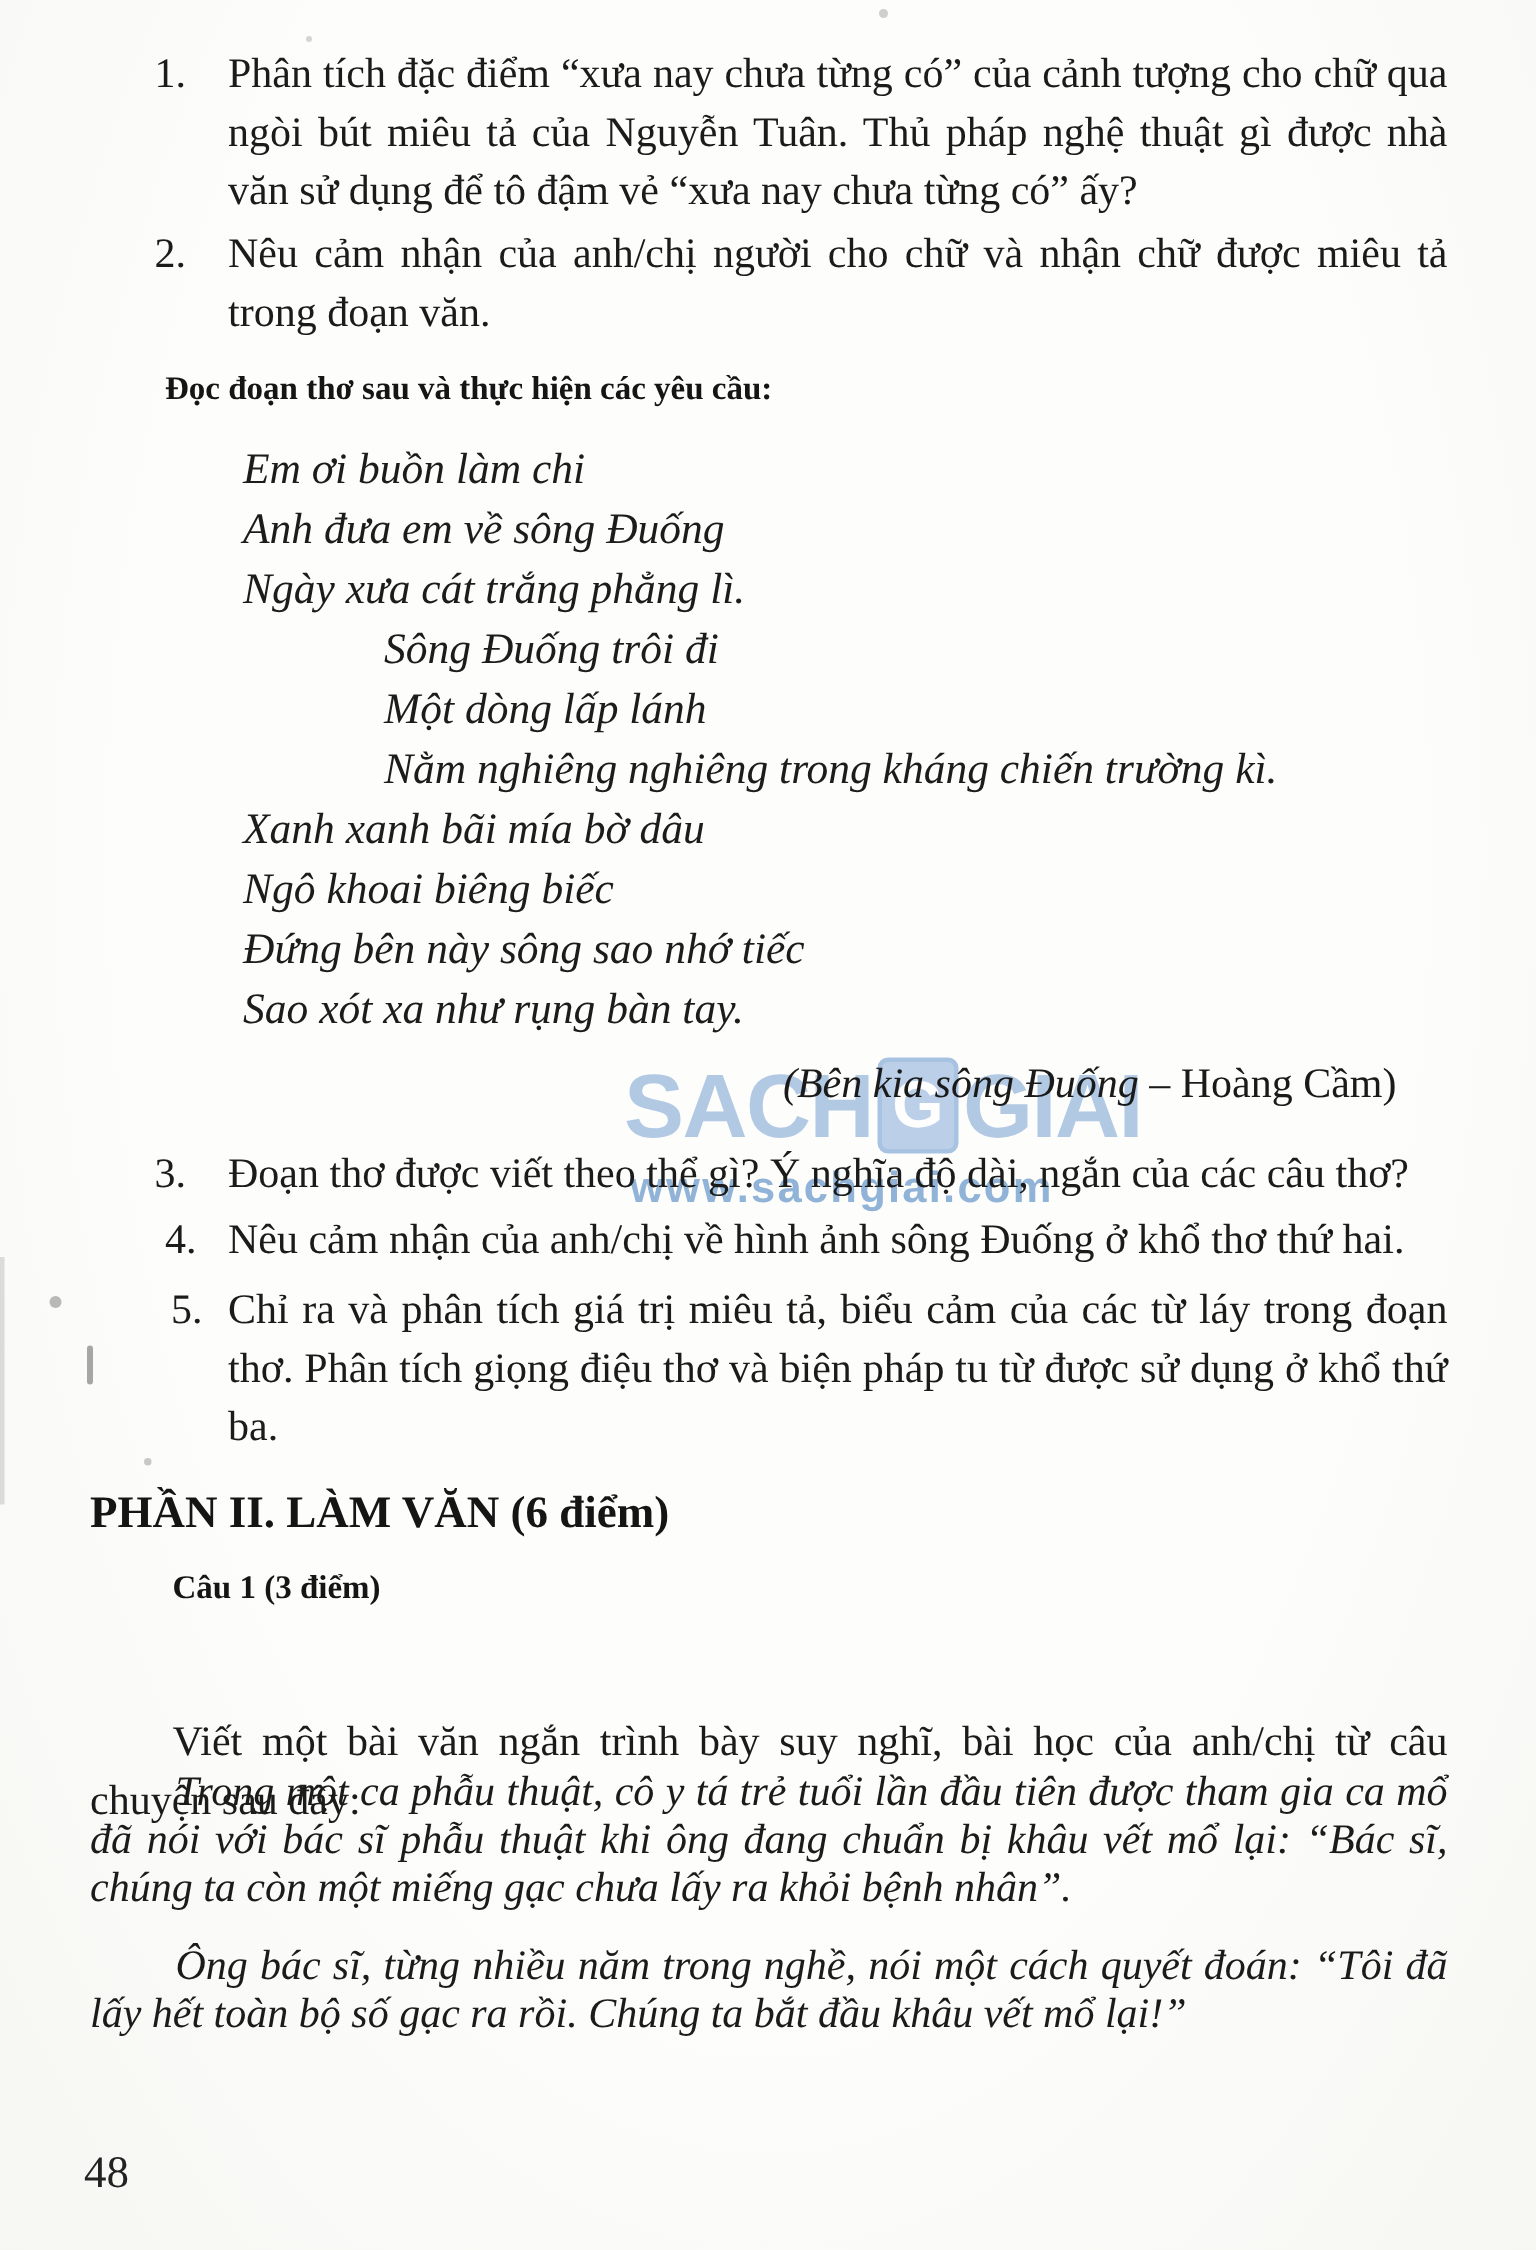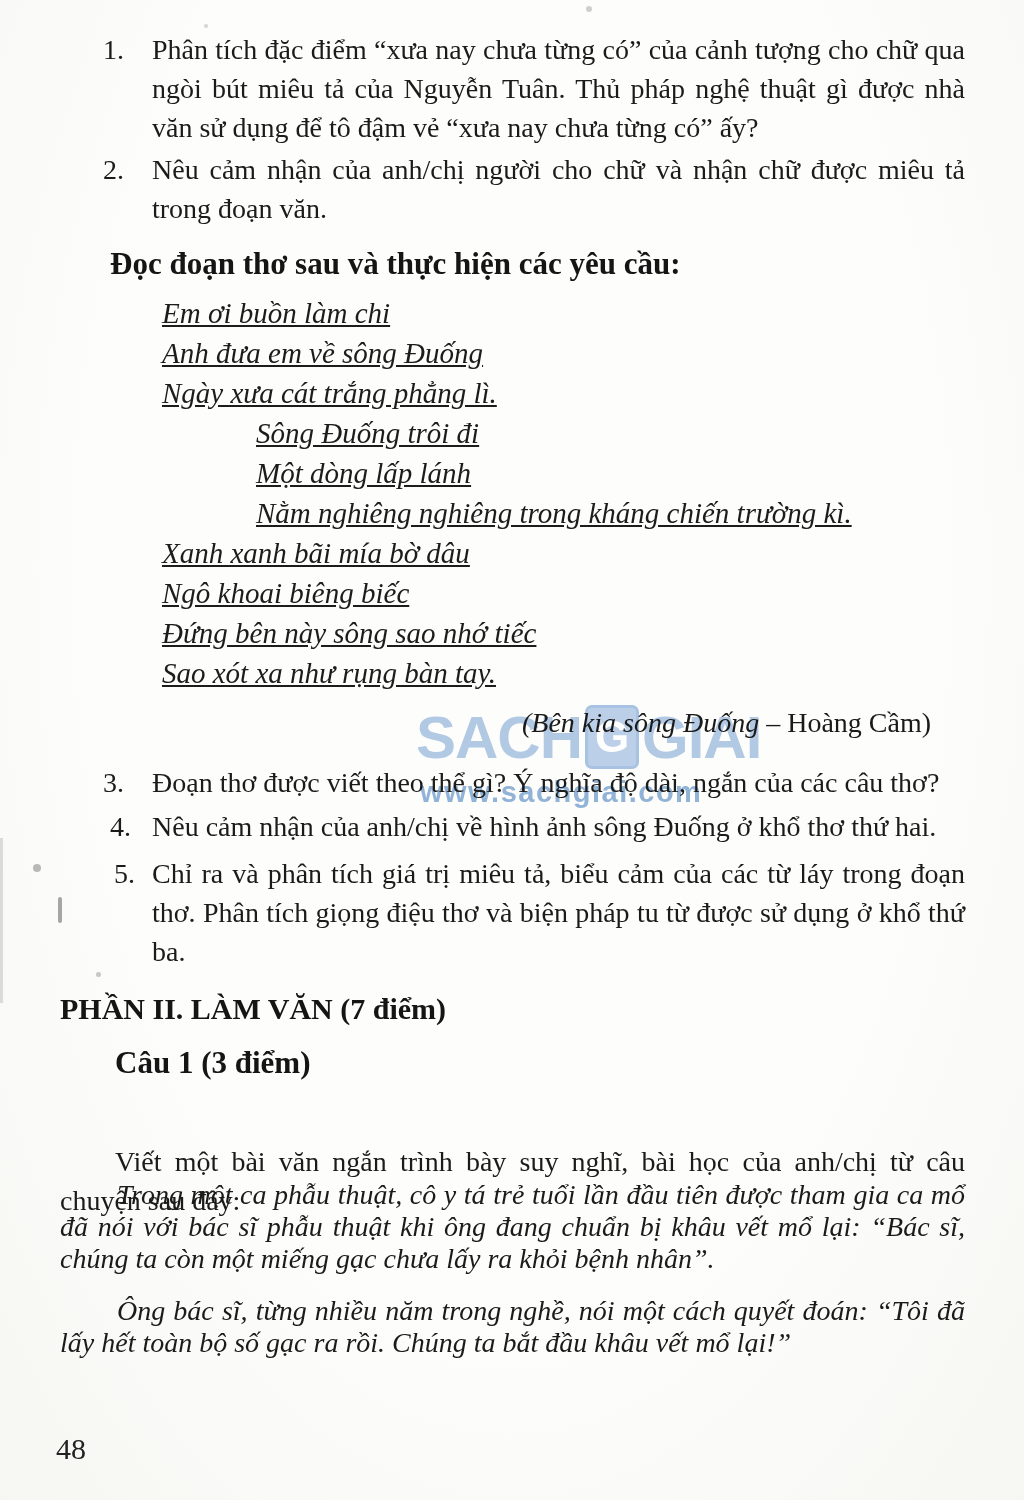--- a/index.html
+++ b/index.html
@@ -14,22 +14,22 @@
   }
   .content { position:absolute; inset:0; z-index:1; }
   .blk { position:absolute; }
   .jtext { text-align:justify; }
   .body-text { font-size:28px; line-height:39px; color:#1b1b1b; }
   .qrow { display:flex; width:905px; }
   .qnum { flex:none; width:92px; padding-left:43px; box-sizing:border-box; }
   .qnum.n4 { padding-left:50px; }
   .qnum.n5 { padding-left:54px; }
   .qtxt { flex:1; }
-  .heading { font-size:31px; font-weight:bold; color:#151515; }
-  .poem { font-style:italic; font-size:29px; line-height:40px; color:#1c1c1c;text-decoration:underline; }
+  .heading { font-size:22px; font-weight:bold; color:#151515; }
+  .poem { font-style:italic; font-size:29px; line-height:40px; color:#1c1c1c; }
   .poem-line.ind { margin-left:94px; }
   .attvan { width:905px; text-align:center; padding-left:214px; box-sizing:content-box;
             font-size:28px; line-height:40px; }
   .attvan-italic { font-style:italic; }
   .story { font-style:italic; line-height:32px; }
   .indent1 { text-indent:55px;margin-top:48px; }
   .indent2 { text-indent:57px; }
   .pagenum { font-size:30px; color:#222; }
 
   
@@ -111,21 +111,21 @@
     </div>
     <div class="blk qrow body-text" style="left:60px; top:807px;">
       <span class="qnum n4">4.</span>
       <span class="qtxt jtext">Nêu cảm nhận của anh/chị về hình ảnh sông Đuống ở khổ thơ thứ hai.</span>
     </div>
     <div class="blk qrow body-text" style="left:60px; top:854px;">
       <span class="qnum n5">5.</span>
       <span class="qtxt jtext">Chỉ ra và phân tích giá trị miêu tả, biểu cảm của các từ láy trong đoạn thơ. Phân tích giọng điệu thơ và biện pháp tu từ được sử dụng ở khổ thứ ba.</span>
     </div>
 
-    <div class="blk heading" style="left:60px; top:992px; font-size:30px;">PHẦN II. LÀM VĂN (7 điểm)</div>
+    <div class="blk heading" style="left:60px; top:992px; font-size:30px;">PHẦN II. LÀM VĂN (6 điểm)</div>
     <div class="blk heading" style="left:115px; top:1045px;">Câu 1 (3 điểm)</div>
 
     <div class="blk body-text jtext indent1" style="left:60px; top:1094px; width:905px;">Viết một bài văn ngắn trình bày suy nghĩ, bài học của anh/chị từ câu chuyện sau đây:</div>
 
     <div class="blk body-text story jtext indent2" style="left:60px; top:1179px; width:905px;">Trong một ca phẫu thuật, cô y tá trẻ tuổi lần đầu tiên được tham gia ca mổ đã nói với bác sĩ phẫu thuật khi ông đang chuẩn bị khâu vết mổ lại: “Bác sĩ, chúng ta còn một miếng gạc chưa lấy ra khỏi bệnh nhân”.</div>
 
     <div class="blk body-text story jtext indent2" style="left:60px; top:1295px; width:905px;">Ông bác sĩ, từng nhiều năm trong nghề, nói một cách quyết đoán: “Tôi đã lấy hết toàn bộ số gạc ra rồi. Chúng ta bắt đầu khâu vết mổ lại!”</div>
 
     <div class="blk pagenum" style="left:56px; top:1432px;">48</div>
 

